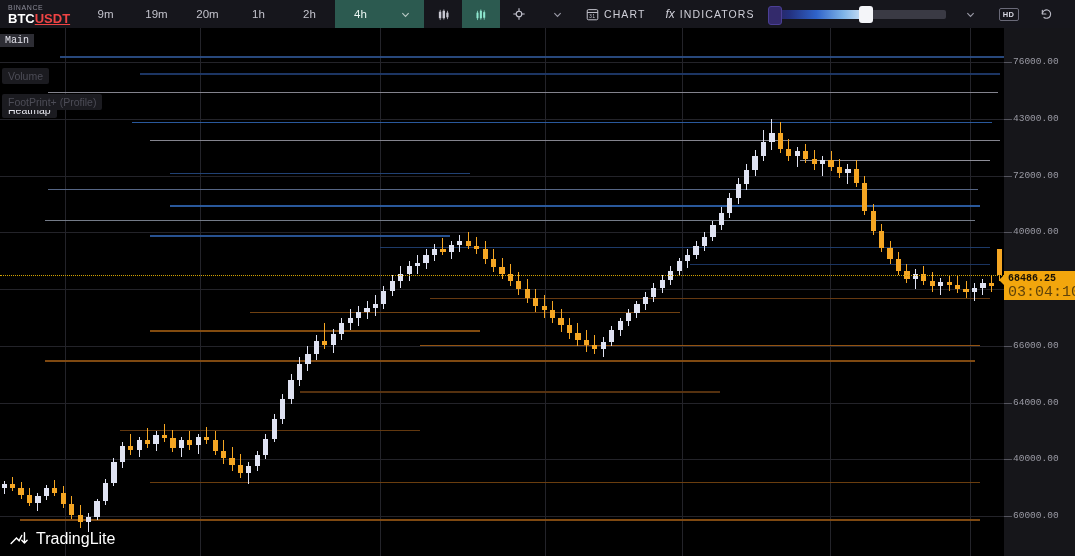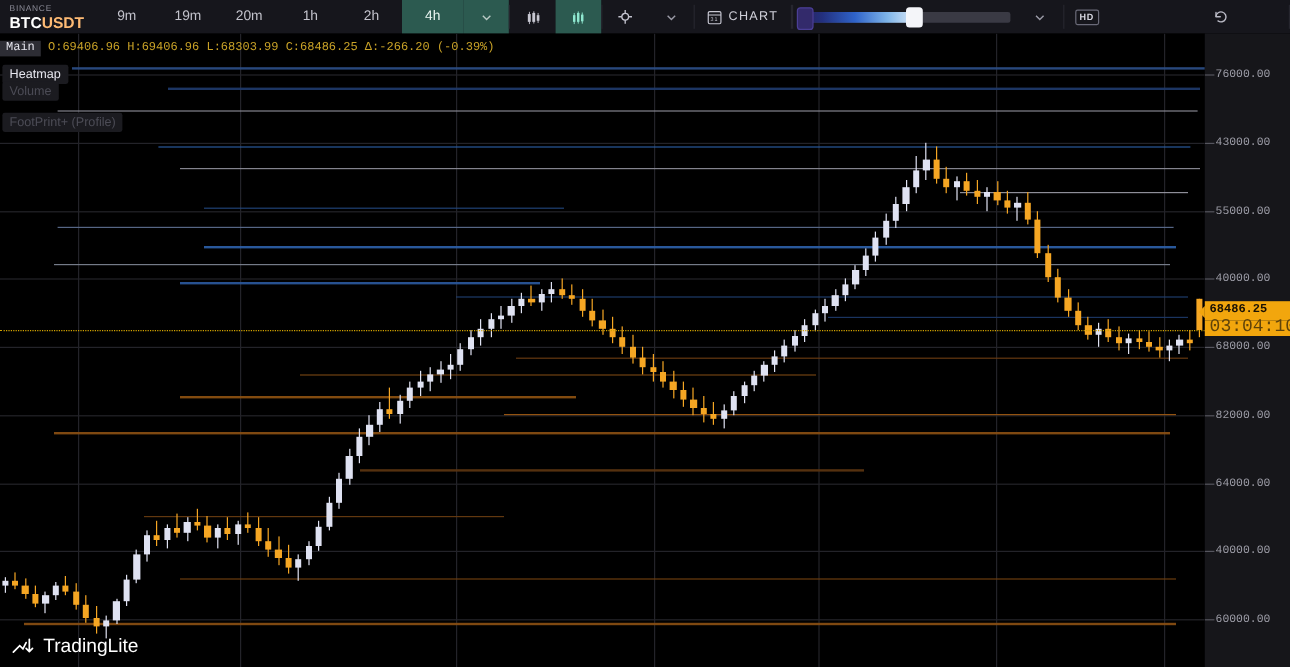--- a/index.html
+++ b/index.html
@@ -8,21 +8,21 @@
   #app{position:relative;width:1075px;height:556px;background:#0a0a0d;}
 
   
   .toolbar{position:absolute;left:0;top:0;width:1075px;height:28px;
            background:#16161c;display:flex;align-items:stretch;
            border-bottom:1px solid #000;}
   .tb-sym{display:flex;flex-direction:column;justify-content:center;
           padding:0 10px 0 8px;min-width:62px;}
   .tb-exch{font-size:7px;letter-spacing:.6px;color:#8d8d99;line-height:8px;}
   .tb-pair{font-size:13px;font-weight:bold;line-height:13px;color:#fff;}
-  .tb-pair .quote{color:#fdba74;}
+  .tb-pair .quote{color:#ef4444;text-decoration:underline;}
   .tf{display:flex;align-items:center;justify-content:center;
       min-width:37px;padding:0 7px;font-size:11.5px;color:#c3c3cc;cursor:pointer;}
   .tf.active{background:#2c5a50;color:#eaf6f2;}
   .tb-sep{width:1px;background:#26262e;margin:4px 0;}
   .tb-btn{display:flex;align-items:center;justify-content:center;
           min-width:26px;padding:0 6px;cursor:pointer;color:#b9b9c4;}
   .tb-btn.active{background:#2c5a50;}
   .tb-btn.on-teal svg{fill:#8fe8d0;}
   .caret{width:9px;height:9px;}
   .tb-txt{display:flex;align-items:center;gap:5px;padding:0 10px;
@@ -70,21 +70,21 @@
       border-right:5px solid #f2a60d;}
 
   
   .ohlc{position:absolute;left:0;top:33px;height:15px;display:flex;
         align-items:center;z-index:8;
         font-family:"Liberation Mono",monospace;font-size:10px;}
   .ohlc .tag{background:#2d2d34;color:#e4e4ec;padding:1px 5px;margin-right:6px;}
   .ohlc .vals{color:#c9a227;white-space:nowrap;}
   .lgd{position:absolute;left:2px;z-index:8;font-size:10.5px;
        padding:2px 6px;border-radius:2px;background:#1b1b20;white-space:nowrap;}
-  .lgd.on{color:#e6e6ee;}
+  .lgd.on{color:#e6e6ee;margin-top:48px;}
   .lgd.off{color:#4c4c56;}
 
   .brand{position:absolute;left:10px;bottom:8px;z-index:9;display:flex;
          align-items:center;gap:6px;color:#fff;font-size:16px;}
 </style>
 </head>
 <body>
 
 <div id="app">
 
@@ -143,20 +143,24 @@
 
     <div class="tb-txt">
       <svg width="13" height="13" viewBox="0 0 16 16">
         <rect x="1.5" y="2" width="13" height="12.5" rx="1.5" fill="none" stroke="#c8c8d2" stroke-width="1.2"></rect>
         <path d="M1.5 5.5 H14.5" stroke="#c8c8d2" stroke-width="1.2"></path>
         <text x="8" y="12.2" font-size="5.5" fill="#c8c8d2" text-anchor="middle" font-family="Liberation Sans">31</text>
       </svg>
       <span>CHART</span>
     </div>
     <div class="tb-sep"></div>
+    <div class="tb-txt">
+      <span style="font-style:italic;font-size:12px;letter-spacing:0">fx</span>
+      <span>INDICATORS</span>
+    </div>
     <div class="tb-sep"></div>
 
     <div class="slider-wrap">
       <div class="slider">
         <div class="slider-fill"></div>
         <div class="slider-knob-l"></div>
         <div class="slider-knob-r"></div>
       </div>
     </div>
     <div class="tb-btn">
@@ -464,43 +468,42 @@
       <div class="priceline" style="top: 247.358px;"></div>
     </div>
 
   <div class="paxis" id="paxis">
       <div class="ptick" style="top: 482.258px;">60000.00</div>
       <div class="ptickline" style="top: 488.258px;"></div>
       <div class="ptick" style="top: 425.484px;">40000.00</div>
       <div class="ptickline" style="top: 431.484px;"></div>
       <div class="ptick" style="top: 368.71px;">64000.00</div>
       <div class="ptickline" style="top: 374.71px;"></div>
-      <div class="ptick" style="top: 311.935px;">82000.00</div>
+      <div class="ptick" style="top: 311.935px;">66000.00</div>
       <div class="ptickline" style="top: 317.935px;"></div>
       <div class="ptick" style="top: 255.161px;">68000.00</div>
       <div class="ptickline" style="top: 261.161px;"></div>
       <div class="ptick" style="top: 198.387px;">40000.00</div>
       <div class="ptickline" style="top: 204.387px;"></div>
-      <div class="ptick" style="top: 141.613px;">55000.00</div>
+      <div class="ptick" style="top: 141.613px;">72000.00</div>
       <div class="ptickline" style="top: 147.613px;"></div>
       <div class="ptick" style="top: 84.8387px;">43000.00</div>
       <div class="ptickline" style="top: 90.8387px;"></div>
       <div class="ptick" style="top: 28.0645px;">76000.00</div>
       <div class="ptickline" style="top: 34.0645px;"></div>
     </div>
 
-  <div class="pbadge" id="pbadge" style="top: 251px;">
+  <div class="pbadge" id="pbadge" style="top: 271px;">
     <div class="arrow"></div>
     <div class="v">68486.25</div>
     <div class="t">03:04:10</div>
   </div>
 
   <div class="ohlc">
     <span class="tag">Main</span>
-    <span class="vals">O:69406.96 H:69406.96 L:68303.99 C:68486.25 Δ:-266.20 (-0.39%)</span>
   </div>
   <div class="lgd on" style="top:54px">Heatmap</div>
   <div class="lgd off" style="top:68px">Volume</div>
   <div class="lgd off" style="top:94px">FootPrint+ (Profile)</div>
 
   <div class="brand">
     <svg width="20" height="16" viewBox="0 0 22 18">
       <path d="M1 14 L7 8 L10 11 L13 5" stroke="#fff" stroke-width="1.6" fill="none" stroke-linecap="round"></path>
       <path d="M16 2 V13 M13 10.5 L16 13.5 L19 10.5" stroke="#fff" stroke-width="1.6" fill="none" stroke-linecap="round" stroke-linejoin="round"></path>
     </svg>

